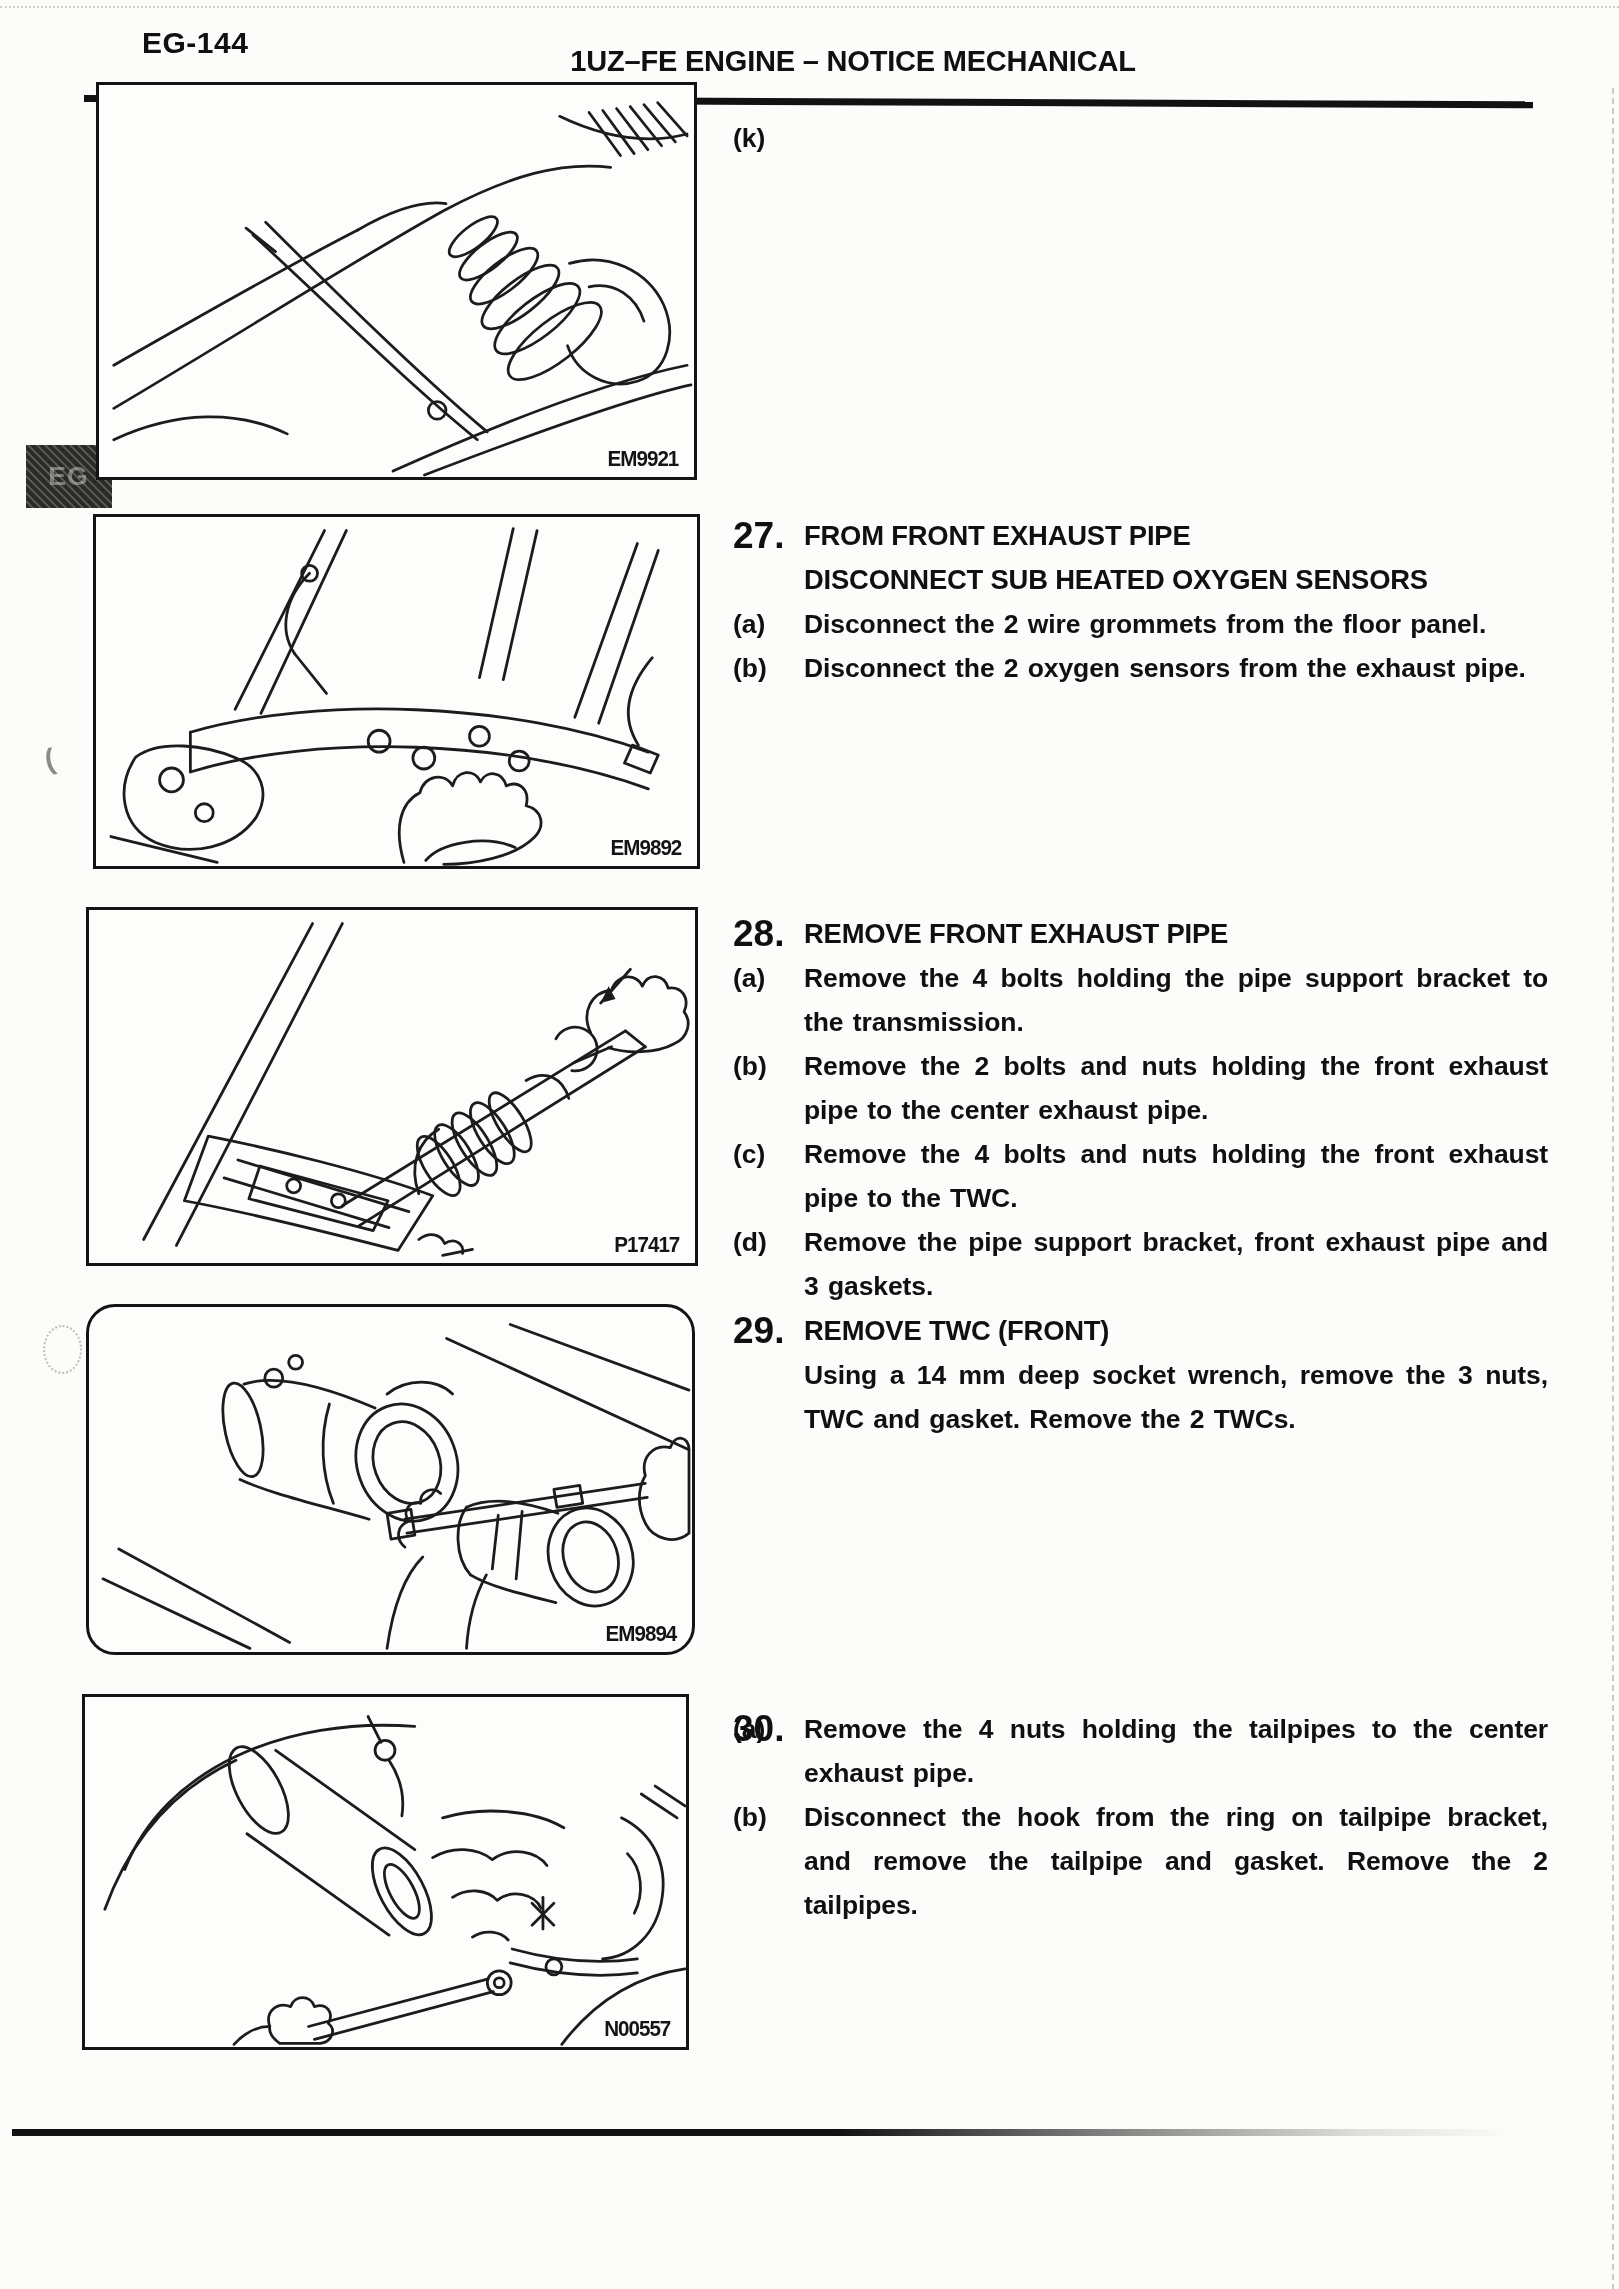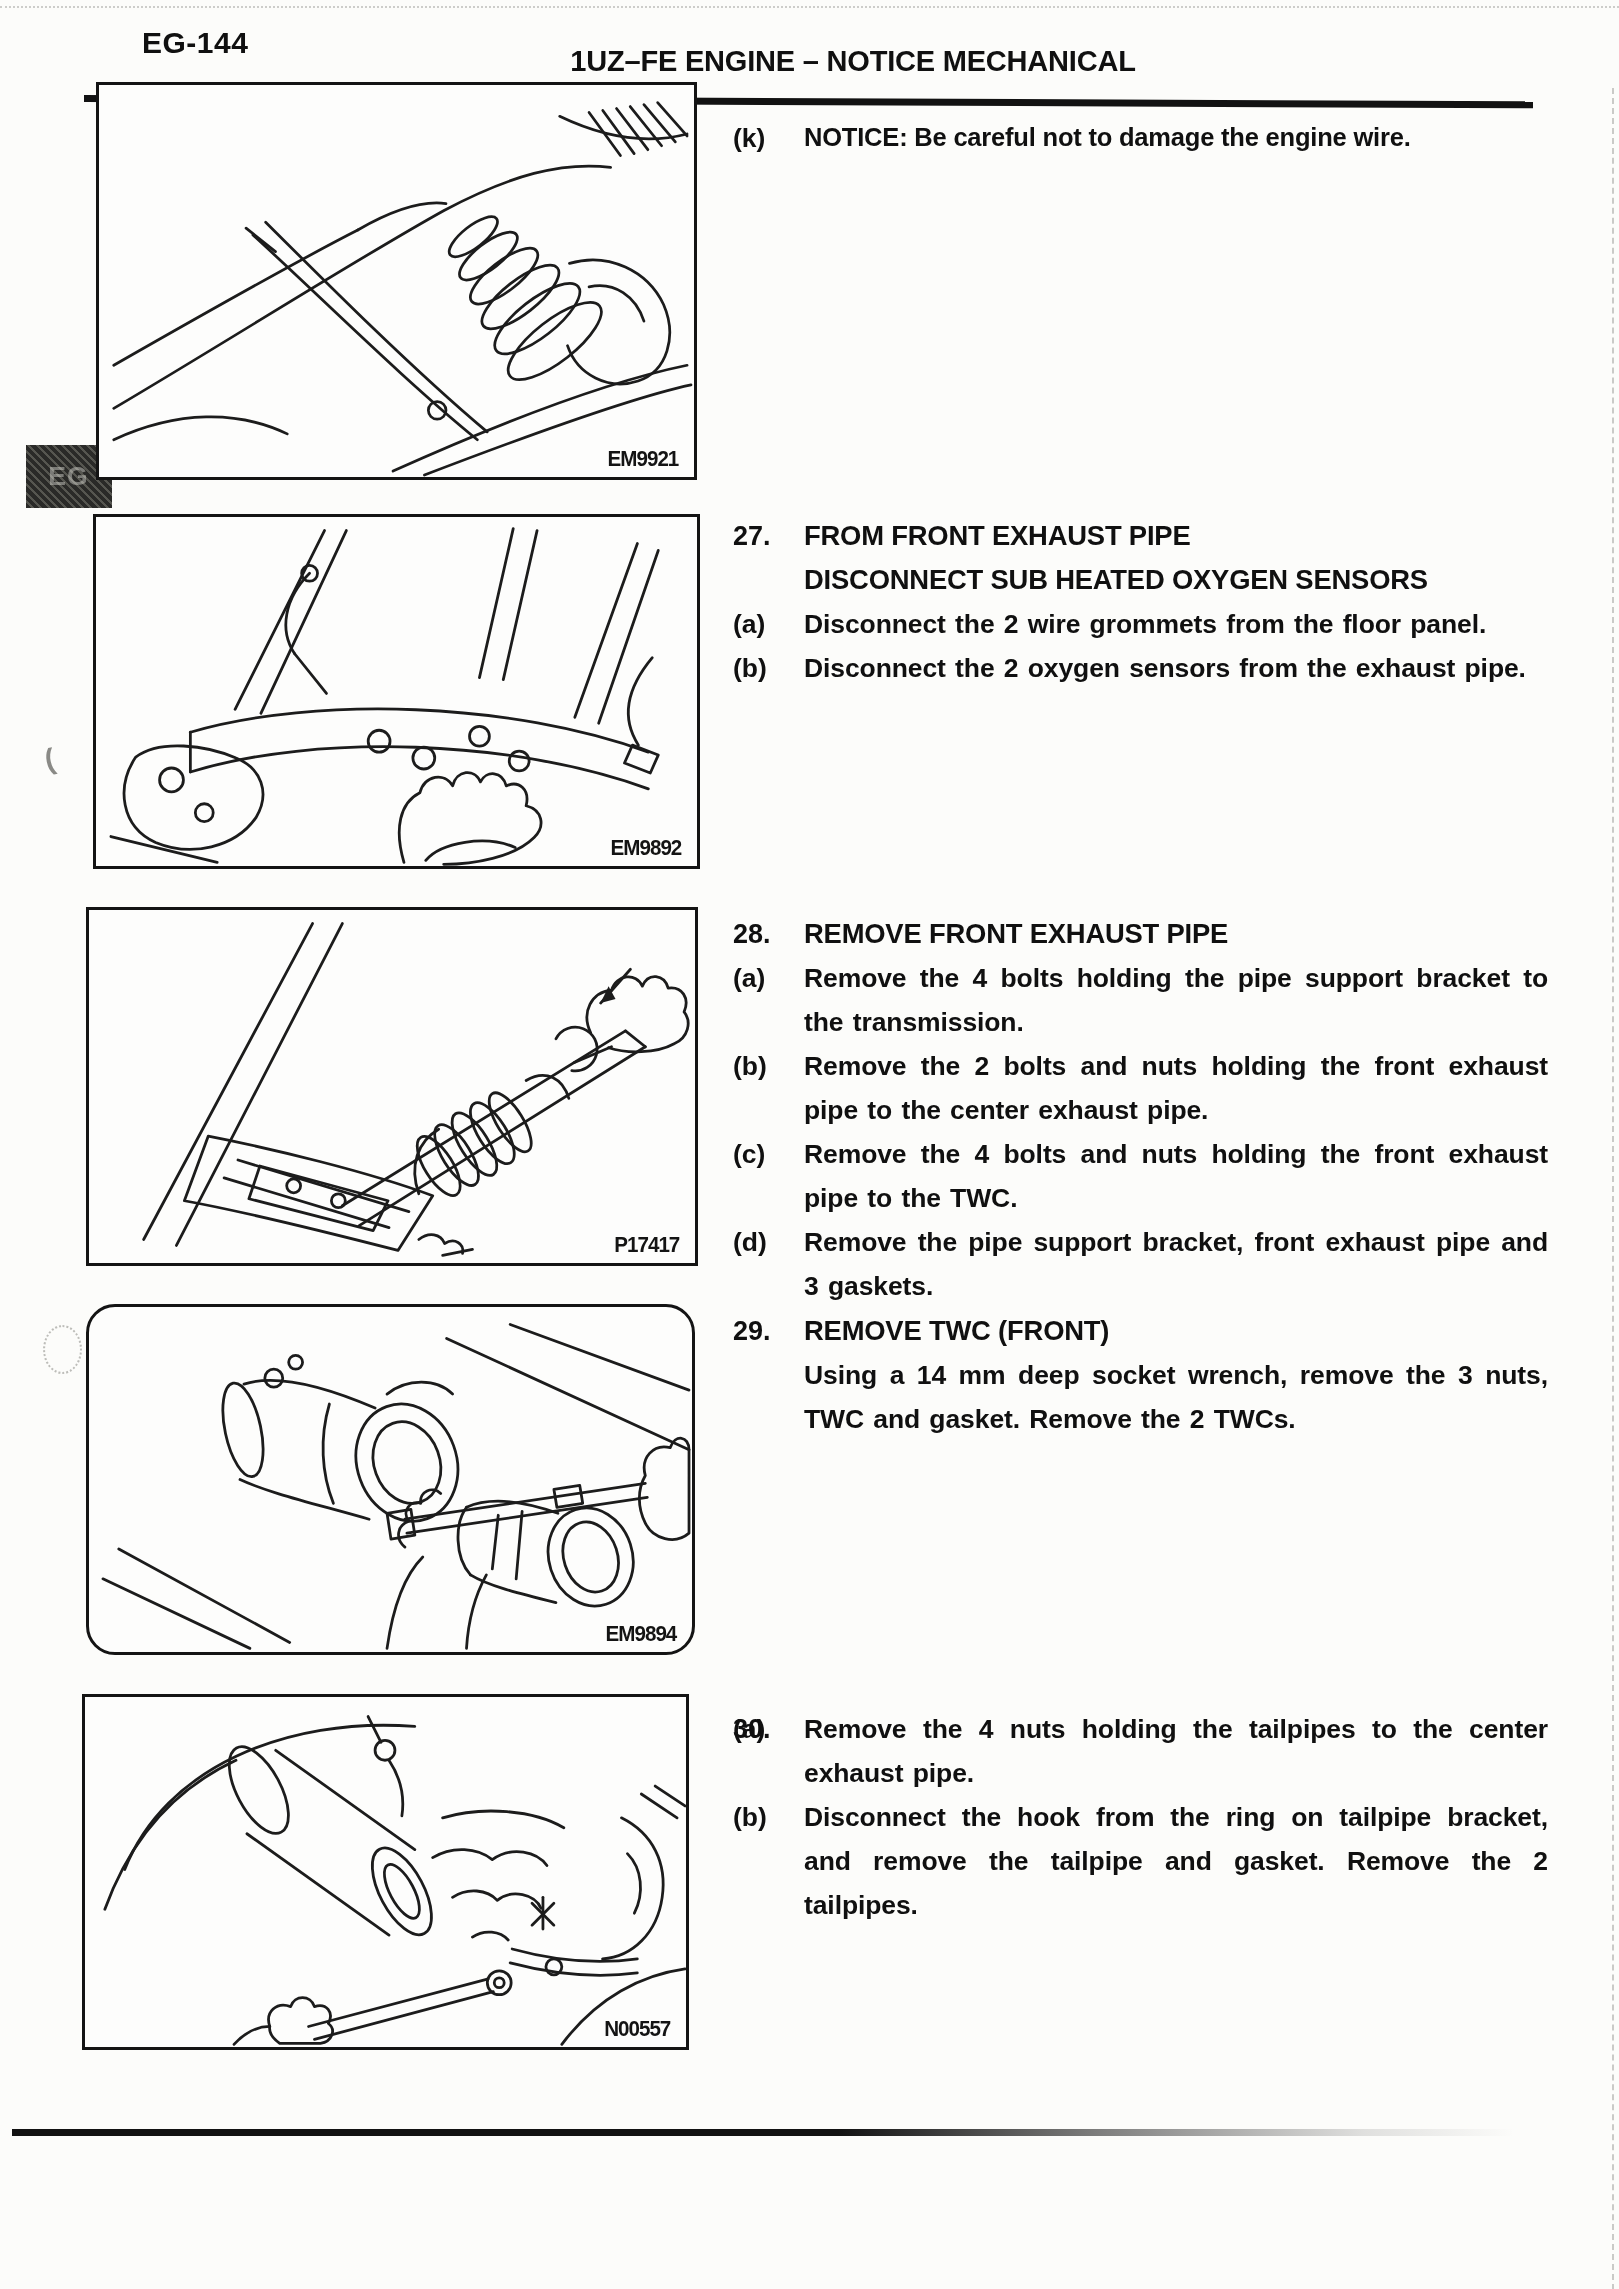--- a/index.html
+++ b/index.html
@@ -42,21 +42,21 @@
   .fig{position:absolute;margin:0;border:3.9px solid #141414;background:#fdfdfc;}
   .fig svg{display:block;width:100%;height:100%;}
   .fig svg *{stroke:#1c1c1c;stroke-width:2.8;fill:none;stroke-linecap:round;stroke-linejoin:round;}
   .fig svg .fill{fill:#1c1c1c;stroke:none;}
   .figcode{position:absolute;right:15.7px;bottom:5.9px;font-size:20.6px;font-weight:700;
     letter-spacing:-1px;color:#141414;transform:scaleY(1.05);}
 
   
   .block{position:absolute;left:733px;width:815px;}
   .lbl{position:absolute;left:0;top:0;font-size:26.5px;font-weight:700;line-height:44px;}
-  .num{position:absolute;left:0;top:0;font-size:27px;font-weight:700;line-height:44px;}
+  .num{position:absolute;left:0;top:0;font-size:37px;font-weight:700;line-height:44px;}
   .ttl{margin:0 0 0 71px;font-size:27.4px;font-weight:700;line-height:44px;letter-spacing:-0.2px;}
   .txt{margin:0 0 0 71px;font-size:26.5px;font-weight:700;line-height:44px;
     text-align:justify;letter-spacing:-0.1px;word-spacing:2px;}
   .notice{margin:0 0 0 71px;font-size:25.5px;font-weight:700;line-height:43px;letter-spacing:-0.2px;}
   .step{position:relative;}
 
   
   .brule{position:absolute;left:11.8px;top:2129px;width:1502px;height:6.9px;
     background:linear-gradient(90deg,#121212 0%,#121212 55%,rgba(18,18,18,.55) 72%,rgba(18,18,18,.12) 90%,rgba(18,18,18,0) 100%);}
 </style>
@@ -106,21 +106,20 @@
         <path d="M570,18 L600,52"></path>
       <path d="M300,394 C420,340 522,302 600,286"></path>
       <path d="M332,398 C452,352 548,318 604,306"></path>
       <path d="M15,362 C80,332 142,332 192,356"></path>
     </svg>
     <figcaption class="figcode">EM9921</figcaption>
   </figure>
 
   <div class="block" style="top:116px;">
     <span class="lbl">(k)</span>
-    <p class="notice">NOTICE: Be careful not to damage the engine wire.</p>
   </div>
 
   <figure class="fig" style="left:93px;top:514px;width:601px;height:349px;">
     <svg viewBox="0 0 605 348" aria-hidden="true">
       <path d="M230,12 L140,192"></path>
         <path d="M252,12 L166,196"></path>
       <path d="M420,10 L386,160"></path>
         <path d="M444,12 L410,162"></path>
       <path d="M545,25 L482,200"></path>
         <path d="M566,32 L506,206"></path>

